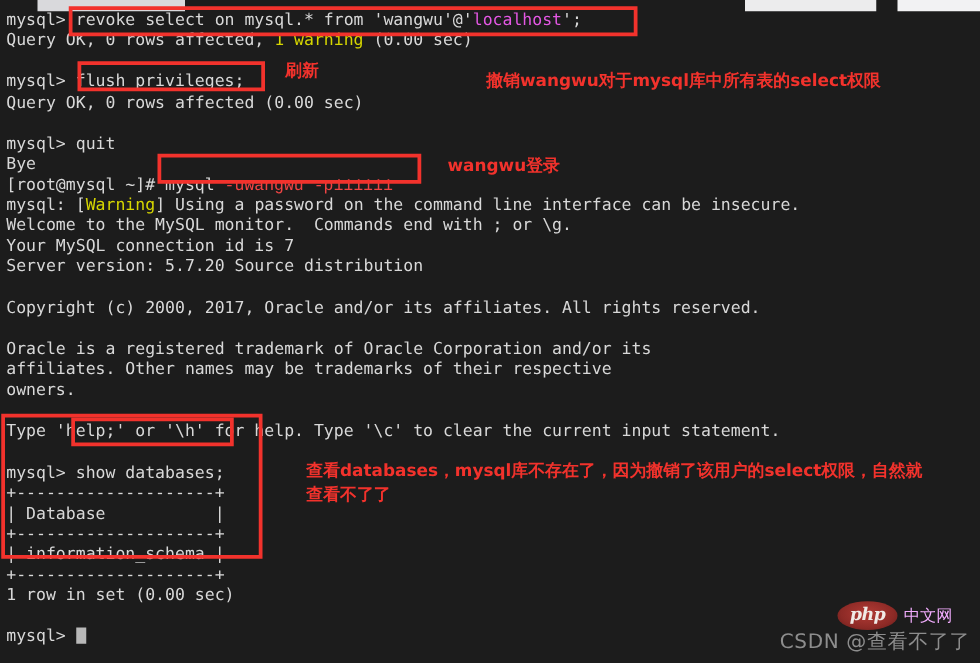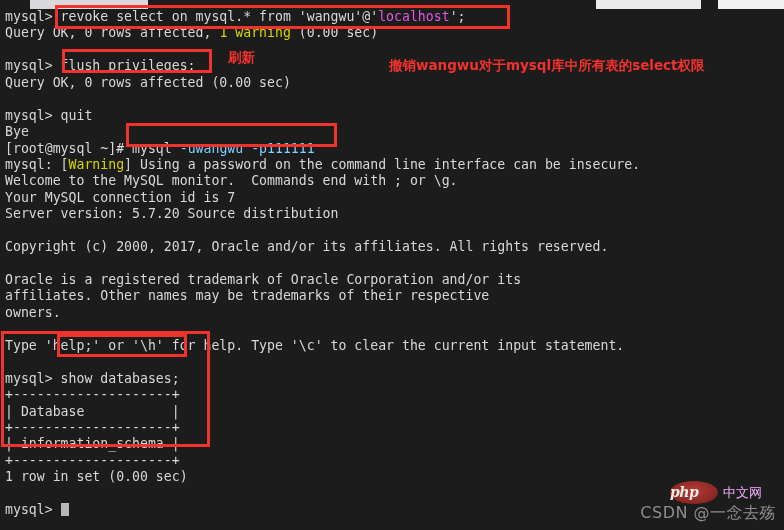--- a/index.html
+++ b/index.html
@@ -42,21 +42,21 @@
     font-size: 13.2px;
     line-height: 16.45px;
     color: #d6d6d6;
     white-space: pre;
     letter-spacing: 0px;
   }
   .line { height: 16.45px; }
   .c-white   { color: #d8d8d8; }
   .c-yellow  { color: #d6d600; text-align: right; }
   .c-magenta { color: #e357e3; }
-  .c-cyan    { color: #7dd3fc; }
+  .c-cyan    { color: #ef4444; font-family: Liberation Mono, monospace; }
   .cursor {
     display: inline-block;
     width: 8px;
     height: 13px;
     background: #b8b8b8;
     vertical-align: -2px;
   }
 
   
   .rbox {
@@ -94,20 +94,21 @@
     bottom: 26px;
     width: 48px;
     height: 23px;
     background: radial-gradient(ellipse at 50% 42%, #b23b35 0%, #8d2a26 62%, #5e1a18 100%);
     border-radius: 50%;
     color: #f0eae6;
     font-family: "DejaVu Serif", "Liberation Serif", serif;
     font-style: italic;
     font-weight: 700;
     font-size: 14px;
+    text-align: center;
     line-height: 23px;
     letter-spacing: -0.5px;
   }
   .wm-cn {
     position: absolute;
     right: 22px;
     bottom: 28px;
     color: #f0abfc;
     font-family: "DejaVu Sans", "Liberation Sans", sans-serif;
     font-size: 13px;
@@ -130,18 +131,21 @@
   <div class="term" id="term-body"><div class="line"><span class="c-white">mysql&gt; </span><span class="c-white">revoke select on mysql.* from 'wangwu'@'</span><span class="c-magenta">localhost</span><span class="c-white">';</span></div><div class="line"><span class="c-white">Query OK, 0 rows affected, </span><span class="c-yellow">1 warning</span><span class="c-white"> (0.00 sec)</span></div><div class="line"><span class="c-white"></span></div><div class="line"><span class="c-white">mysql&gt; </span><span class="c-white">flush privileges;</span></div><div class="line"><span class="c-white">Query OK, 0 rows affected (0.00 sec)</span></div><div class="line"><span class="c-white"></span></div><div class="line"><span class="c-white">mysql&gt; </span><span class="c-white">quit</span></div><div class="line"><span class="c-white">Bye</span></div><div class="line"><span class="c-white">[root@mysql ~]# </span><span class="c-white">mysql </span><span class="c-cyan">-uwangwu -p111111</span></div><div class="line"><span class="c-white">mysql: [</span><span class="c-yellow">Warning</span><span class="c-white">] Using a password on the command line interface can be insecure.</span></div><div class="line"><span class="c-white">Welcome to the MySQL monitor.  Commands end with ; or \g.</span></div><div class="line"><span class="c-white">Your MySQL connection id is 7</span></div><div class="line"><span class="c-white">Server version: 5.7.20 Source distribution</span></div><div class="line"><span class="c-white"></span></div><div class="line"><span class="c-white">Copyright (c) 2000, 2017, Oracle and/or its affiliates. All rights reserved.</span></div><div class="line"><span class="c-white"></span></div><div class="line"><span class="c-white">Oracle is a registered trademark of Oracle Corporation and/or its</span></div><div class="line"><span class="c-white">affiliates. Other names may be trademarks of their respective</span></div><div class="line"><span class="c-white">owners.</span></div><div class="line"><span class="c-white"></span></div><div class="line"><span class="c-white">Type 'help;' or '\h' for help. Type '\c' to clear the current input statement.</span></div><div class="line"><span class="c-white"></span></div><div class="line"><span class="c-white">mysql&gt; </span><span class="c-white">show databases;</span></div><div class="line"><span class="c-white">+--------------------+</span></div><div class="line"><span class="c-white">| Database           |</span></div><div class="line"><span class="c-white">+--------------------+</span></div><div class="line"><span class="c-white">| information_schema |</span></div><div class="line"><span class="c-white">+--------------------+</span></div><div class="line"><span class="c-white">1 row in set (0.00 sec)</span></div><div class="line"><span class="c-white"></span></div><div class="line"><span class="c-white">mysql&gt; </span><span class="cursor"></span></div></div>
 
   <div class="rbox" style="left:55px;  top:5px;   width:455px; height:24px;"></div>
   <div class="rbox" style="left:62px;  top:49px;  width:150px; height:24px;"></div>
   <div class="rbox" style="left:126px; top:123px; width:211px; height:24px;"></div>
   <div class="rbox" style="left:57px;  top:334px; width:130px; height:23px;"></div>
   <div class="rbox" style="left:1px;   top:331px; width:209px; height:116px;"></div>
 
   <div class="note" style="left:389px; top:40px;margin-top:16px;">撤销wangwu对于mysql库中所有表的select权限</div>
   <div class="note" style="left:228px; top:48px;">刷新</div>
+  <div class="note" style="left:358px; top:124px;">wangwu登录</div>
+  <div class="note" style="left:245px; top:368px;">查看databases，mysql库不存在了，因为撤销了该用户的select权限，自然就
+查看不了了</div>
 
   <div class="wm-php">php</div>
   <div class="wm-cn">中文网</div>
-  <div class="watermark">CSDN @一念去殇</div>
+  <div class="watermark">CSDN @查看不了了</div>
 
 </div>
 
 </body></html>

